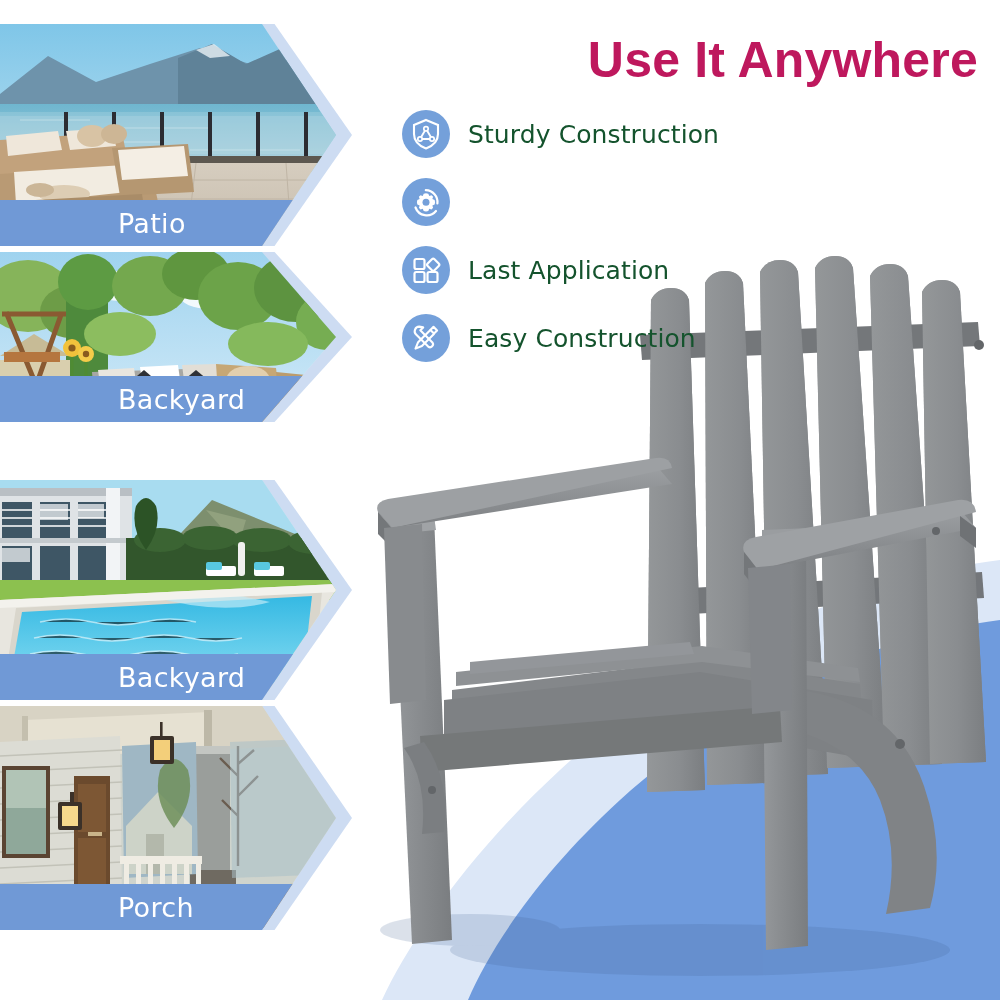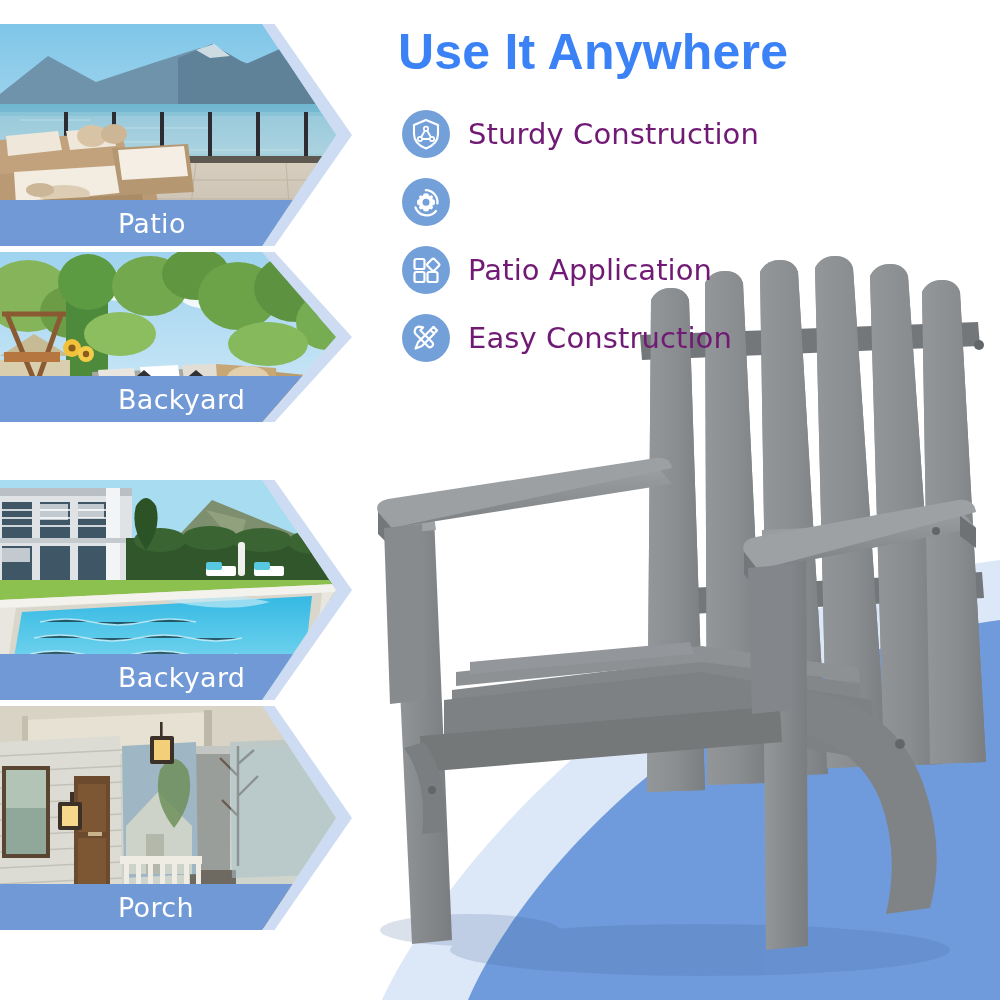--- a/index.html
+++ b/index.html
@@ -5,36 +5,36 @@
   html,body{margin:0;padding:0;background:#fff;}
   body{width:1000px;height:1000px;overflow:hidden;font-family:"Liberation Sans",sans-serif;}
 
   #stage{position:relative;width:1000px;height:1000px;background:#ffffff;overflow:hidden;}
 
   
   .swoosh-wrap{position:absolute;inset:0;z-index:0;pointer-events:none;}
 
   
   .headline{
-    position:absolute;left:398px;top:24px;width:580px;
-    font-size:50px;font-weight:bold;color:#3b82f6;
-    letter-spacing:.2px;line-height:1.12;
+    position:absolute;left:398px;top:32px;width:580px;
+    font-size:50px;font-weight:bold;color:#be185d;
+    letter-spacing:.2px;line-height:1.12;text-align:right;
   }
 
   
   .features{position:absolute;left:402px;top:100px;width:420px;z-index:6;}
   .feat{display:flex;align-items:center;height:68px;}
   .feat-ic{
     width:48px;height:48px;border-radius:50%;
     background:#74a0da;flex:0 0 48px;
     display:flex;align-items:center;justify-content:center;
   }
   .feat-ic svg{display:block;}
   .feat-tx{
-    margin-left:18px;font-size:29px;color:#701a75;
+    margin-left:18px;font-size:25px;color:#14532d;
     font-family:"DejaVu Sans",sans-serif;font-weight:400;
     white-space:nowrap;letter-spacing:.1px;
   }
 
   
   .thumbs{position:absolute;left:0;top:0;width:400px;height:1000px;z-index:5;}
   .thumb{position:absolute;left:0;width:352px;}
   .thumb .outline{
     position:absolute;left:0;top:0;width:352px;height:100%;
     background:#cddcf2;
@@ -101,21 +101,21 @@
 
     <div class="feat">
       <span class="feat-ic">
         <svg width="34" height="34" viewBox="0 0 34 34">
           <rect x="5.5" y="6" width="10" height="10" rx="1.8" fill="none" stroke="#ffffff" stroke-width="2.2"></rect>
           <rect x="5.5" y="19" width="10" height="10" rx="1.8" fill="none" stroke="#ffffff" stroke-width="2.2"></rect>
           <rect x="18.5" y="19" width="10" height="10" rx="1.8" fill="none" stroke="#ffffff" stroke-width="2.2"></rect>
           <rect x="19.4" y="6.9" width="9.6" height="9.6" rx="1.8" fill="none" stroke="#ffffff" stroke-width="2.2" transform="rotate(45 24.2 11.7)"></rect>
         </svg>
       </span>
-      <span class="feat-tx">Patio Application</span>
+      <span class="feat-tx">Last Application</span>
     </div>
 
     <div class="feat">
       <span class="feat-ic">
         <svg width="34" height="34" viewBox="0 0 34 34">
 
           <path d="M10.2 5.6 a4.6 4.6 0 0 0 -3.1 7.9 l12.1 12.1 a3 3 0 0 0 4.2 -4.2 L11.3 9.3 l2.9-2.9 Z" fill="none" stroke="#ffffff" stroke-width="2.1" stroke-linejoin="round"></path>
 
           <path d="M24.5 5.8 l3.6 3.6 -3.1 3.1 -3.6-3.6 Z" fill="none" stroke="#ffffff" stroke-width="2.1" stroke-linejoin="round"></path>
           <path d="M21.4 8.9 L9.1 21.2 l-2.6 6.4 6.4-2.6 L25.2 12.7" fill="none" stroke="#ffffff" stroke-width="2.1" stroke-linejoin="round"></path>

